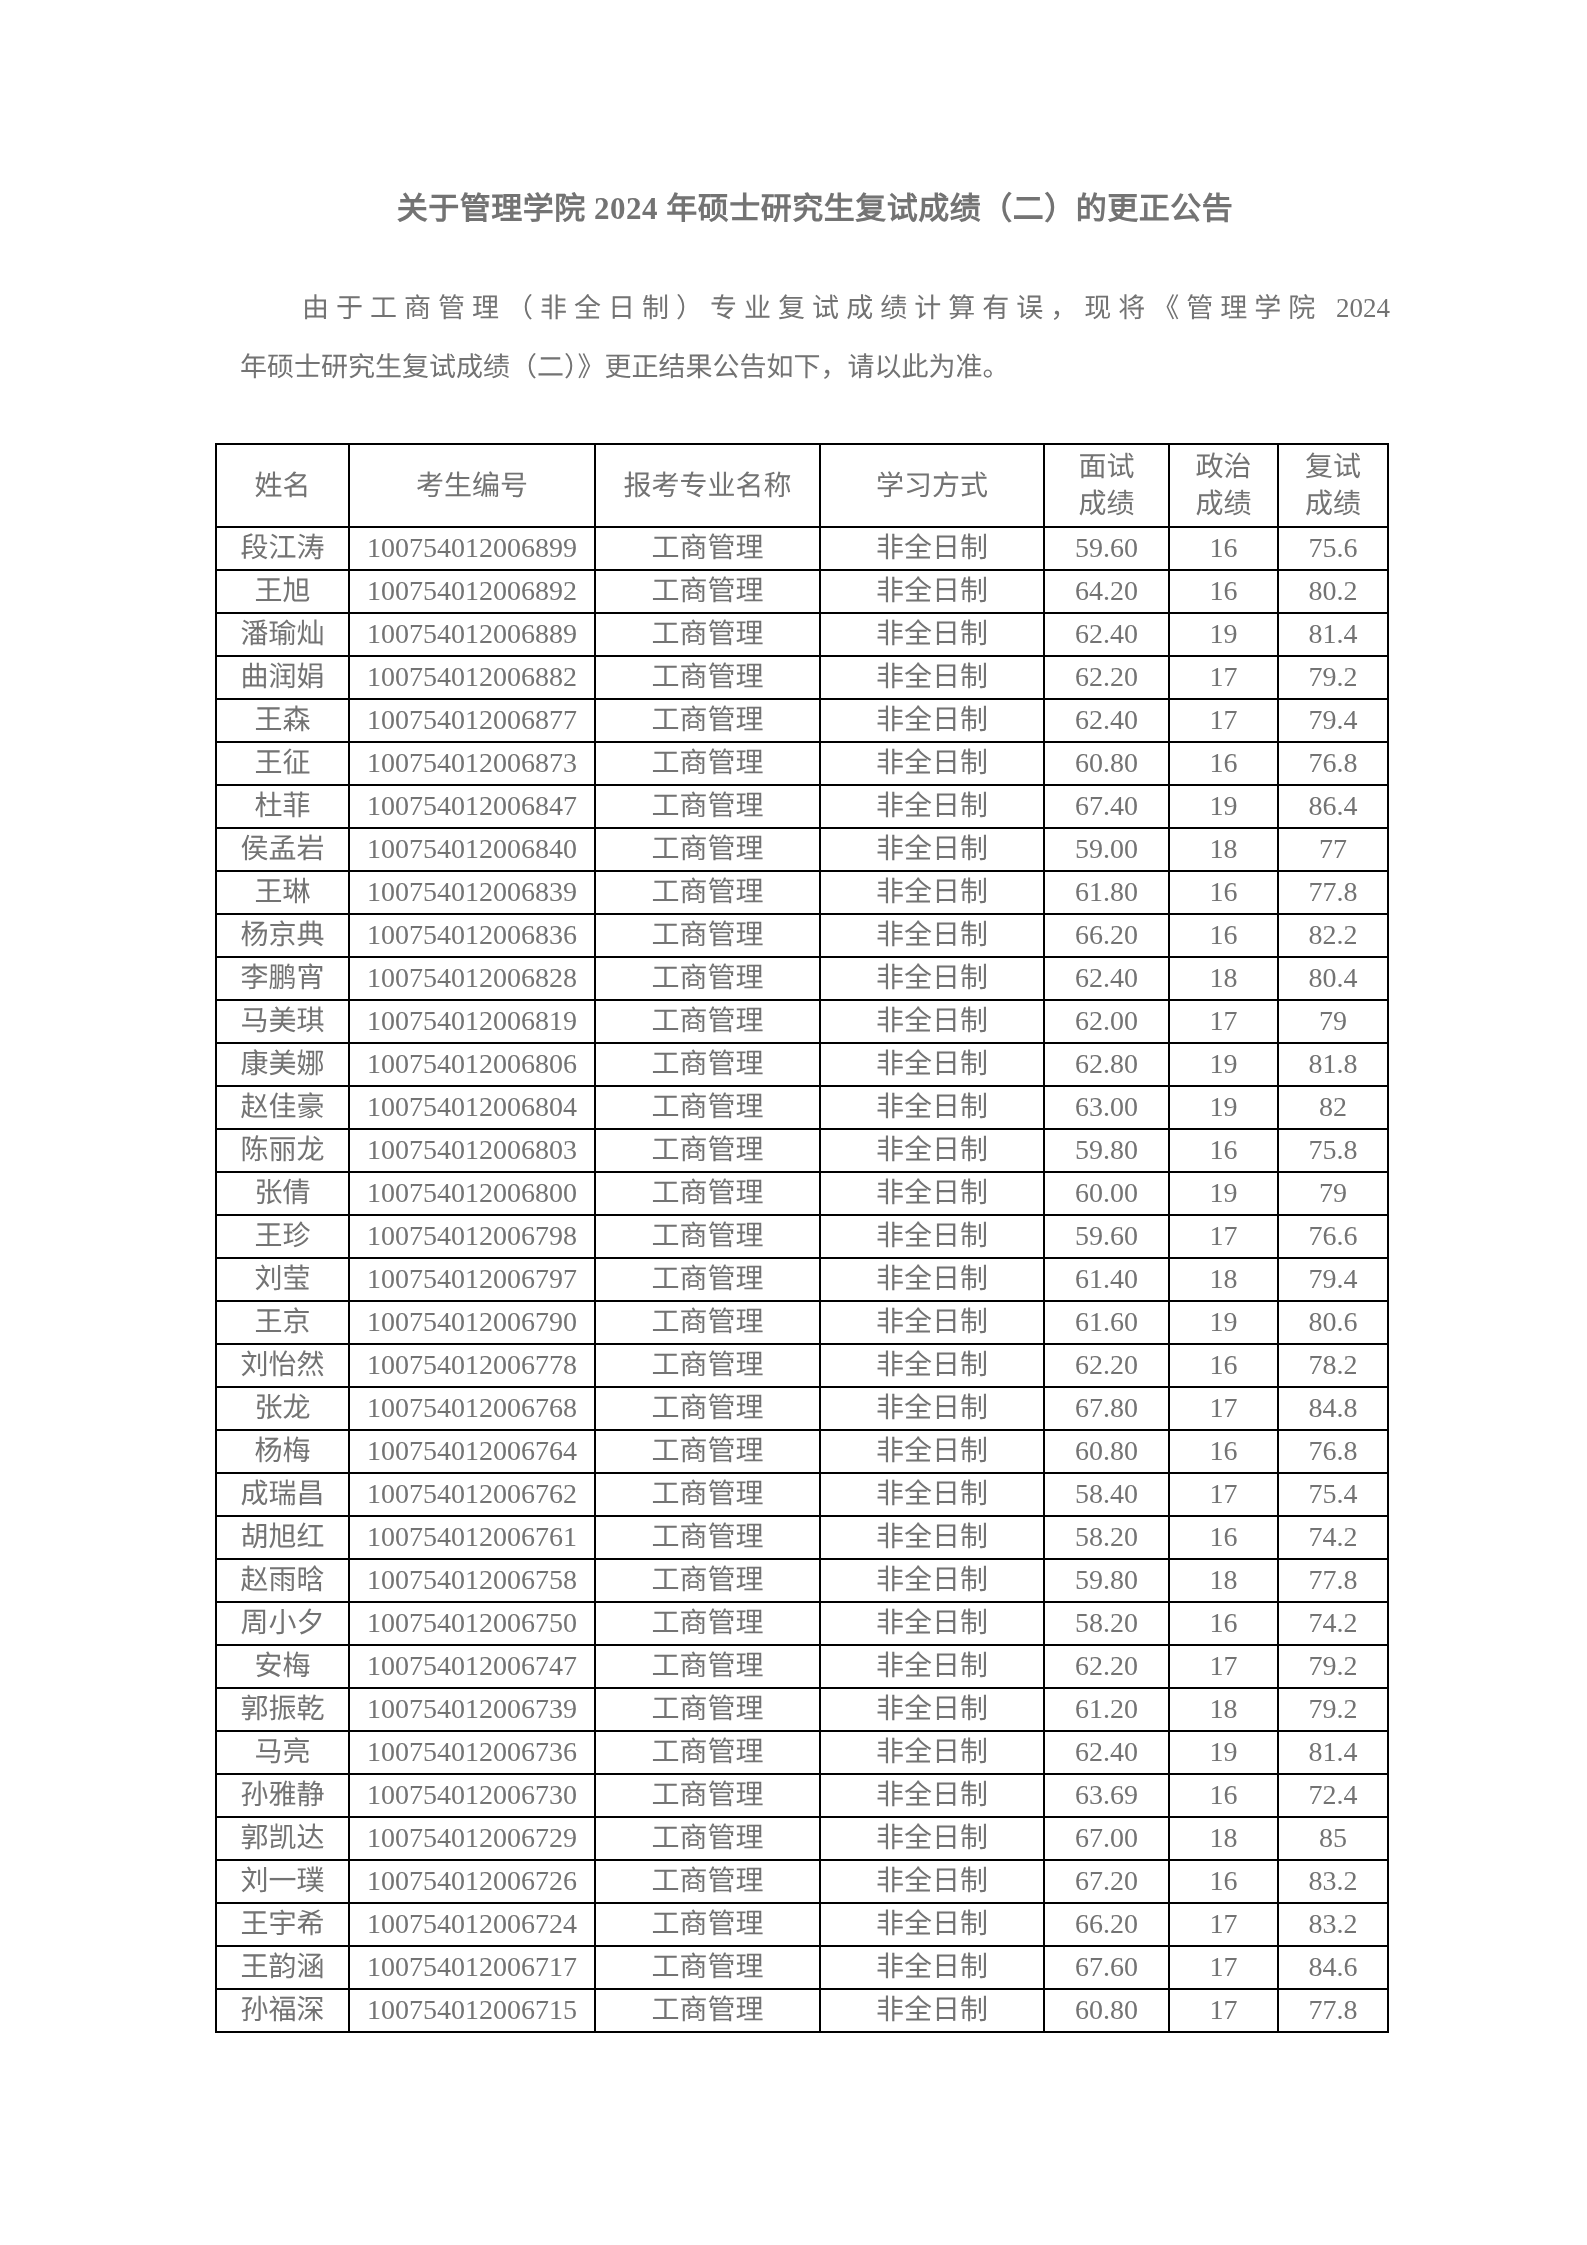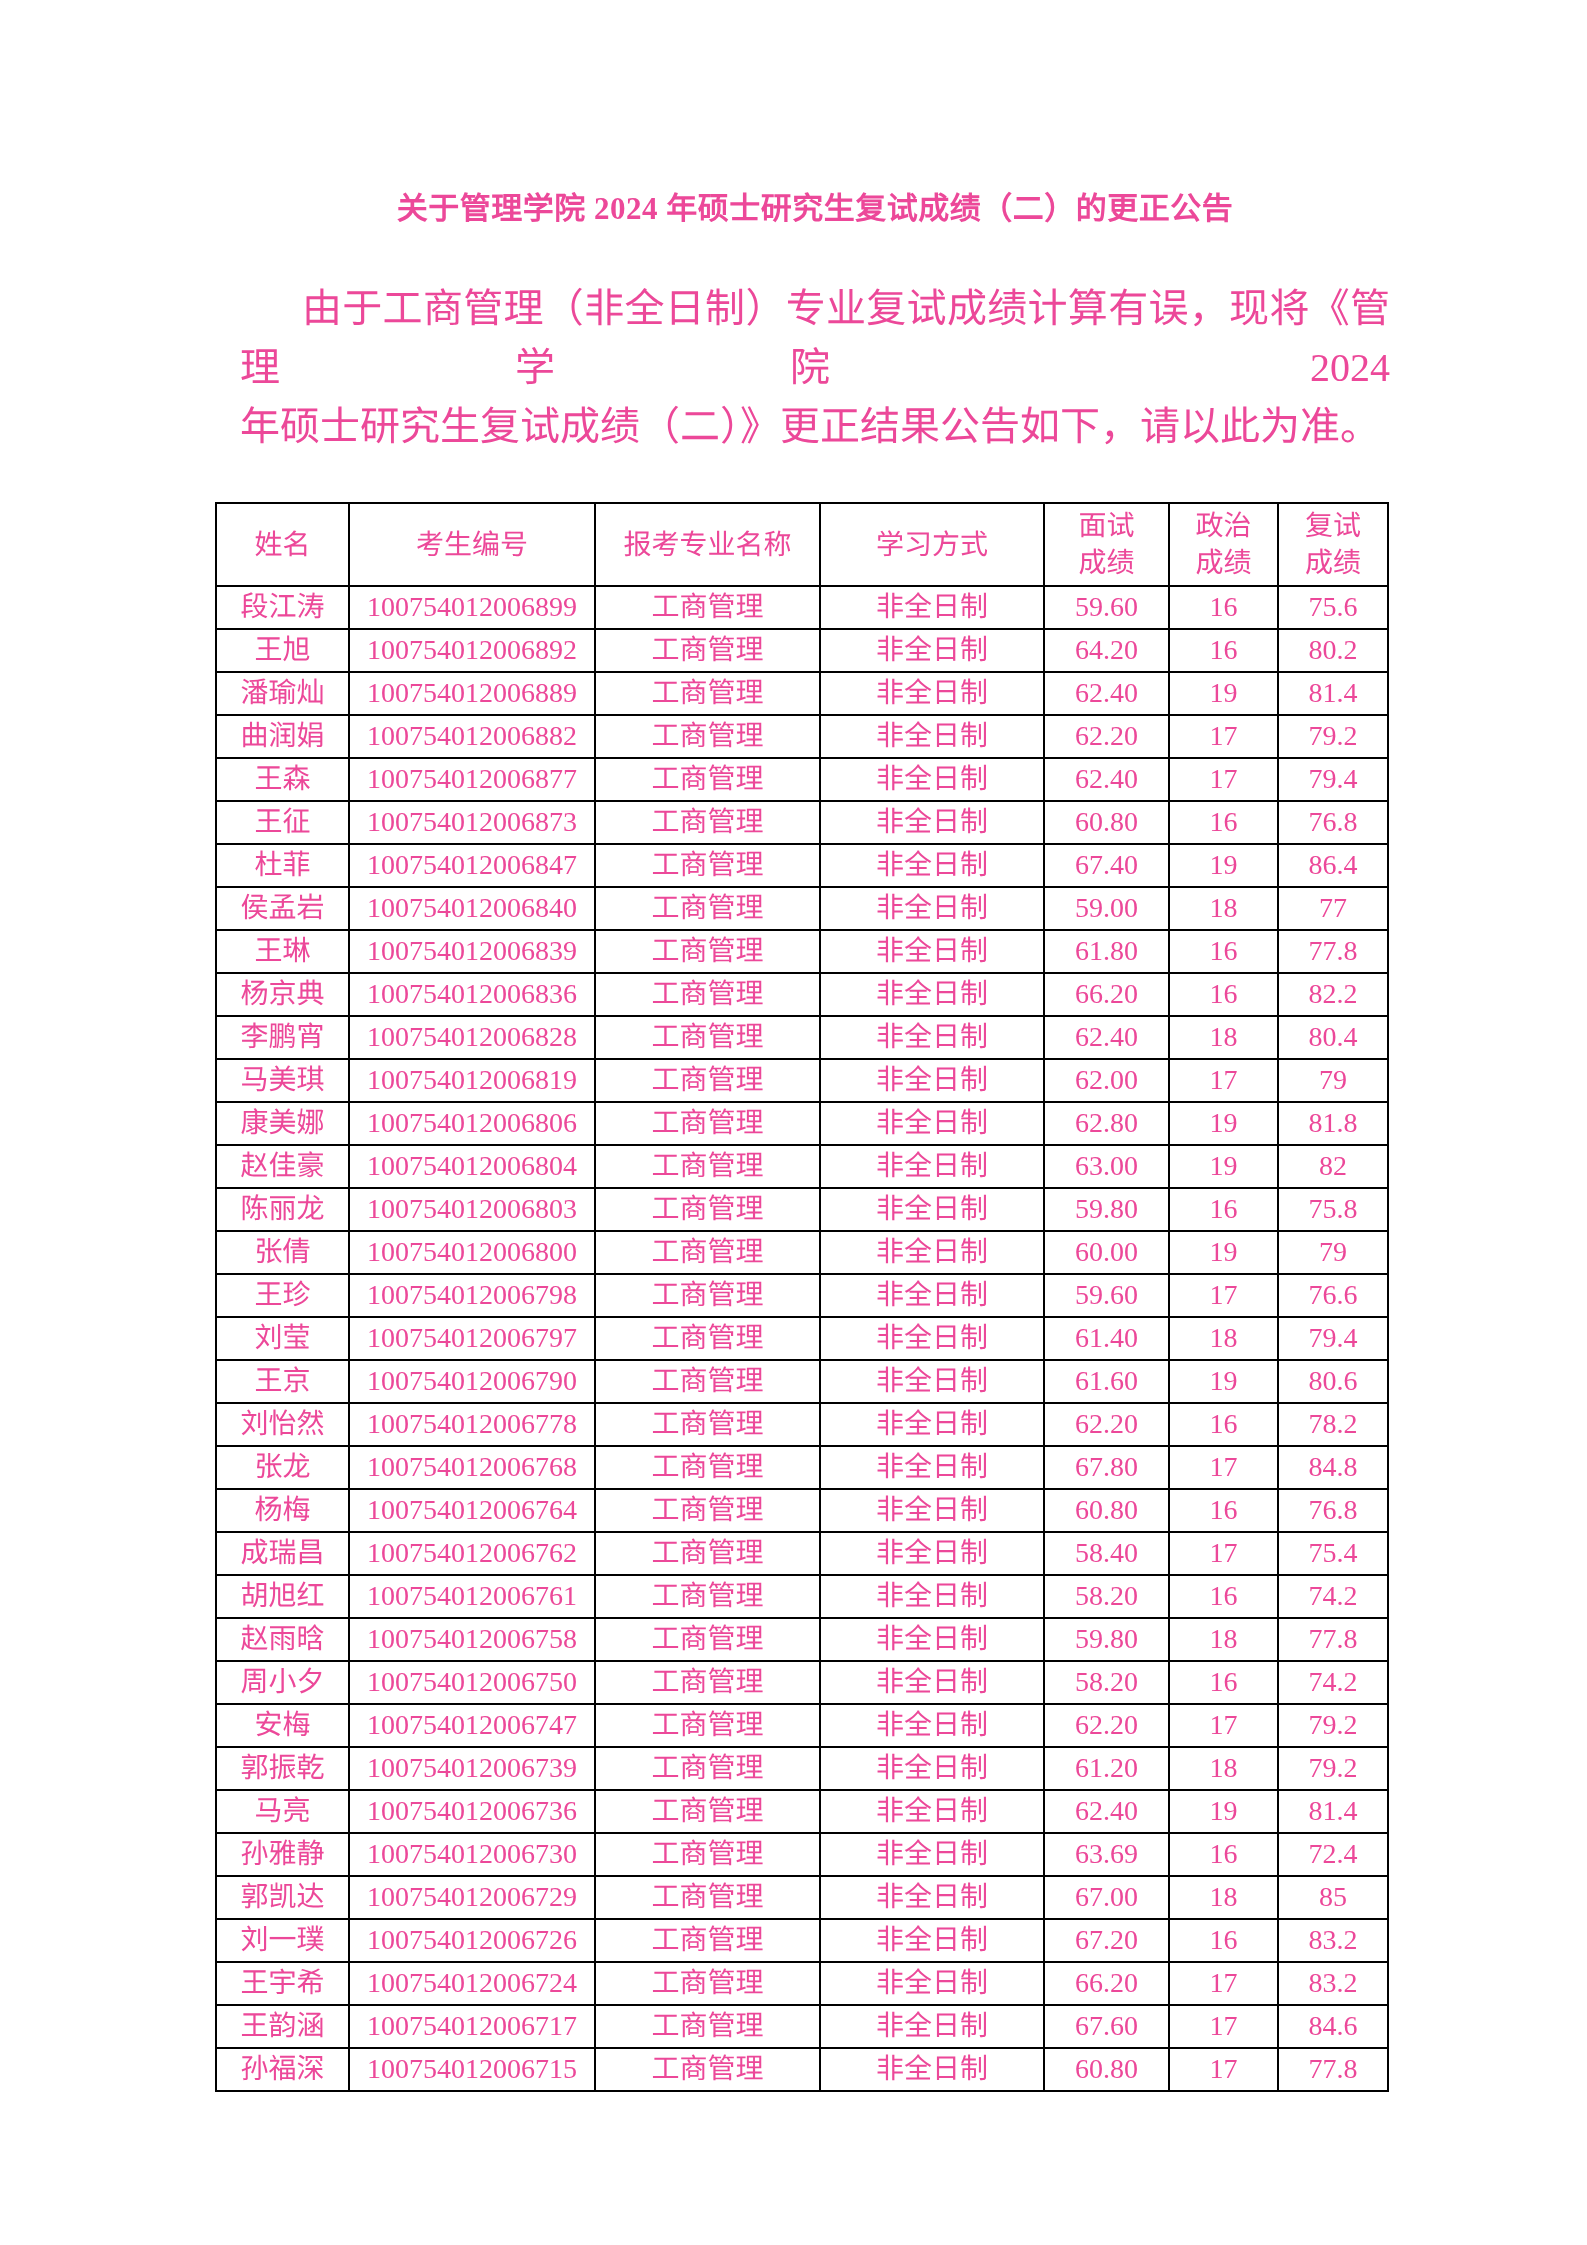--- a/index.html
+++ b/index.html
@@ -8,34 +8,34 @@
     background: #ffffff;
   }
   .page {
     position: relative;
     width: 1587px;
     height: 2245px;
     background: #ffffff;
     box-sizing: border-box;
     padding: 185px 197px 0 240px;
     font-family: "Liberation Serif", "DejaVu Serif", serif;
-    color: #ec4899;
+    color: #737373;
     overflow: hidden;
   }
   .title {
     margin: 0 0 46px 0;
     font-size: 31px;
     font-weight: bold;
     line-height: 48px;
     text-align: center;
     letter-spacing: 0.5px;
   }
   .intro {
     margin: 0;
-    font-size: 40px;
+    font-size: 27px;
     line-height: 59px;
   }
   .intro .line {
     display: block;
   }
   .intro .line.indent {
     text-indent: 62px;
     text-align: justify;
     text-align-last: justify;
   }

